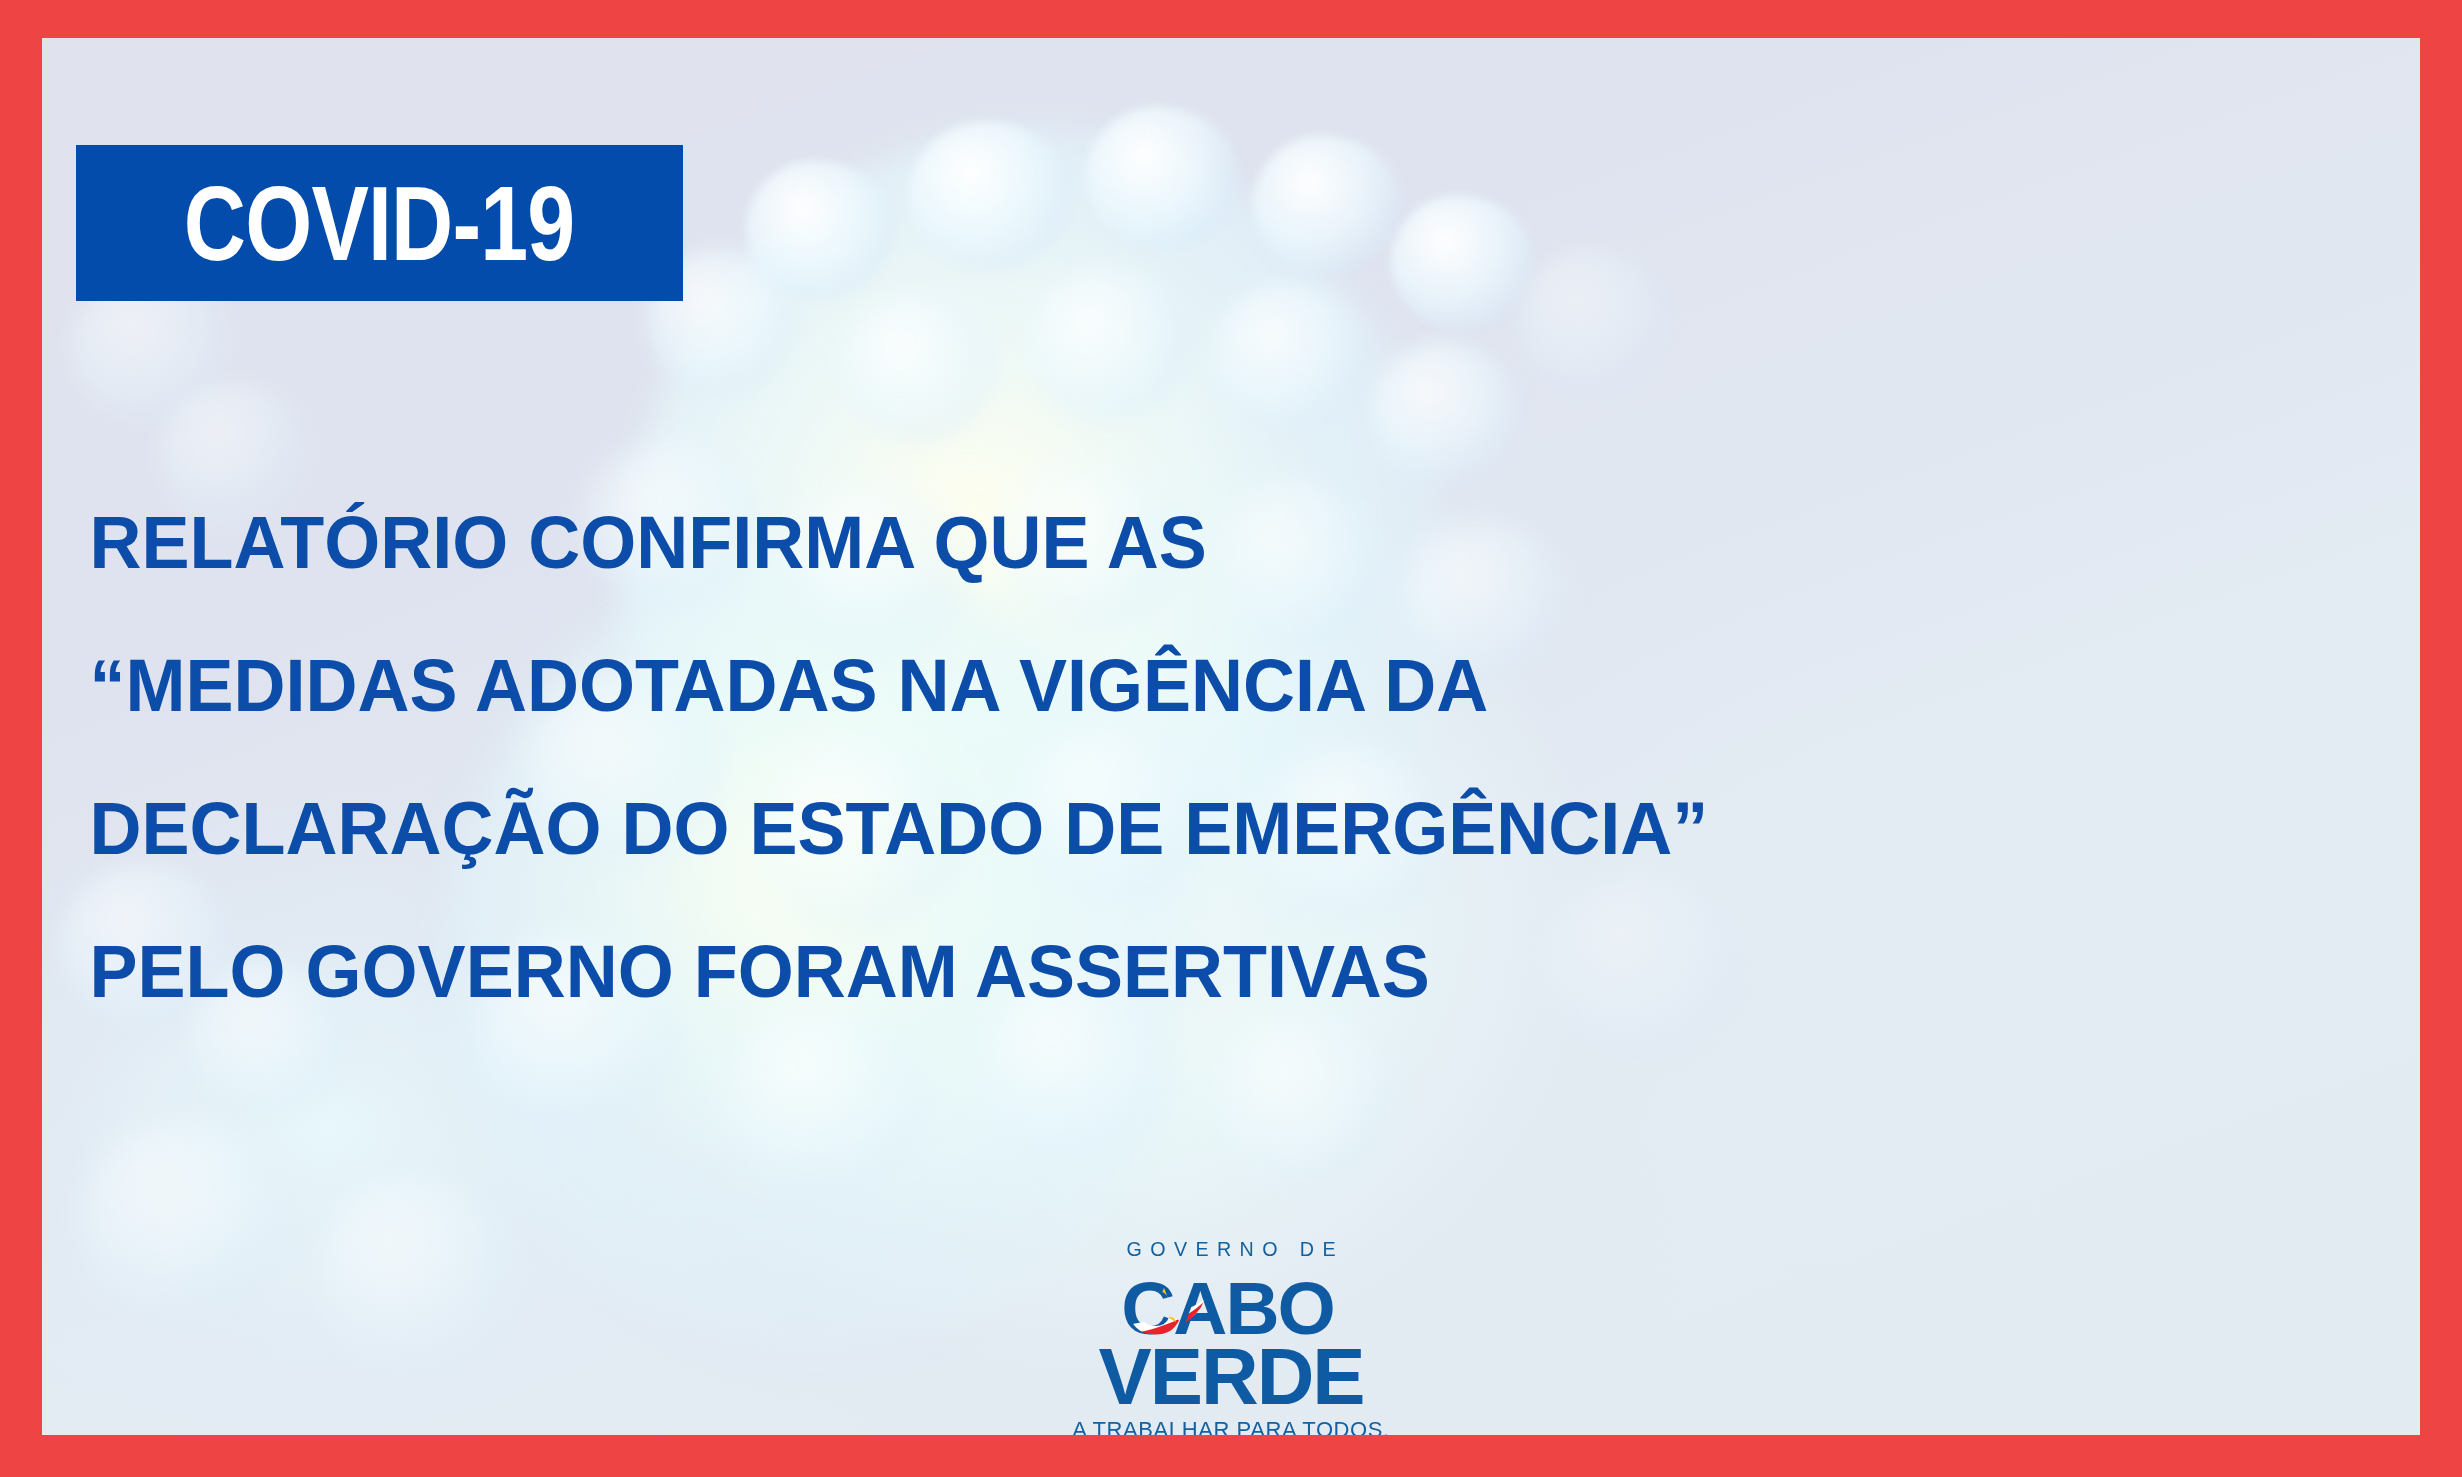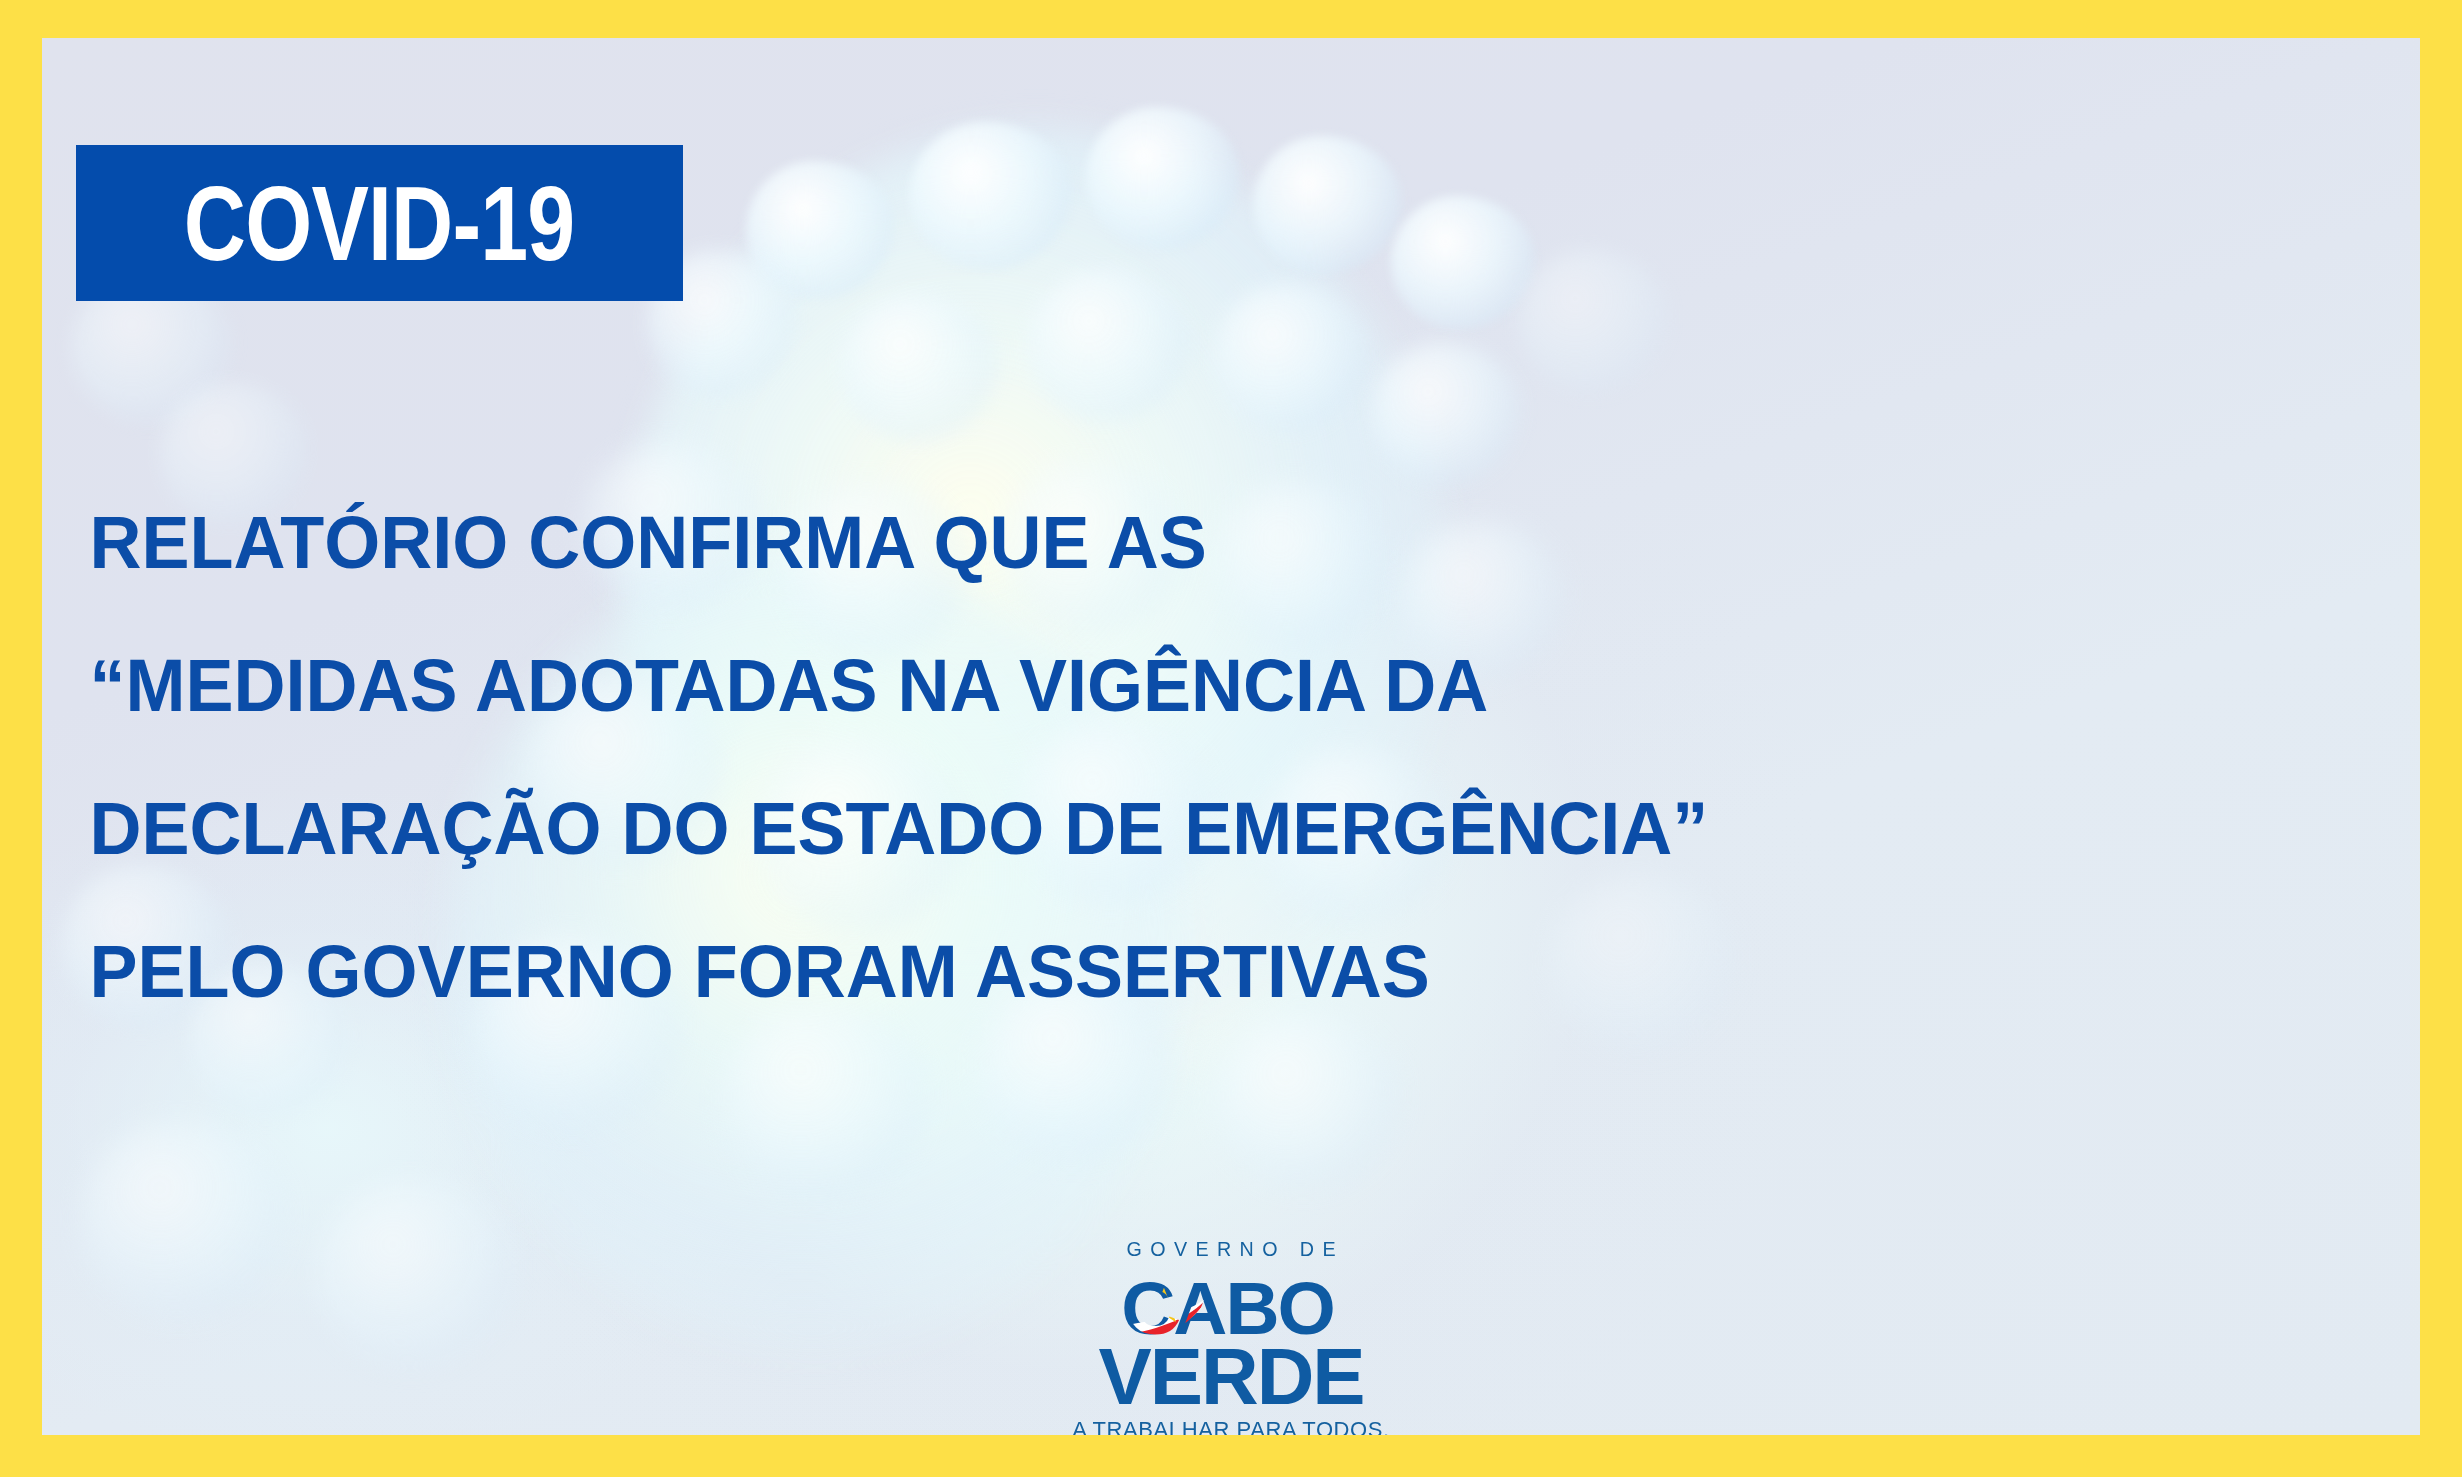--- a/index.html
+++ b/index.html
@@ -12,21 +12,21 @@
     height: 1477px;
     overflow: hidden;
     font-family: "Liberation Sans", sans-serif;
   }
 
   
   .poster {
     position: relative;
     width: 2462px;
     height: 1477px;
-    background: #fde047;
+    background: #ef4444;
     overflow: hidden;
   }
 
   
   .canvas {
     position: absolute;
     left: 42px;
     top: 38px;
     width: 2378px;
     height: 1397px;

